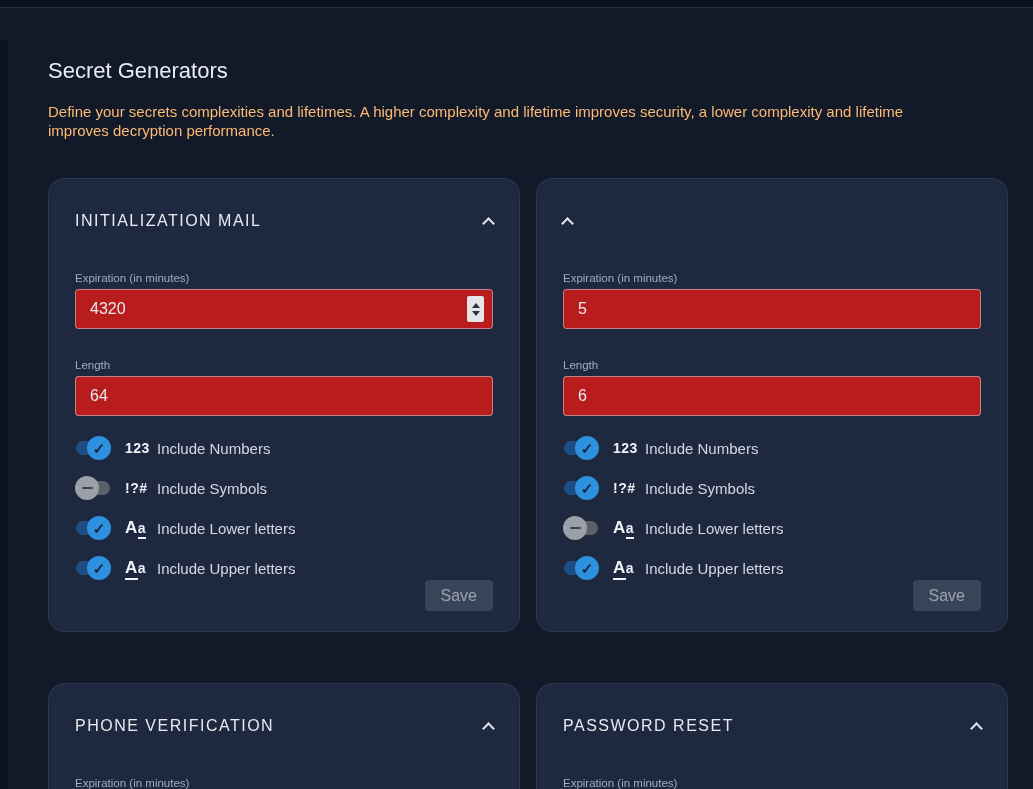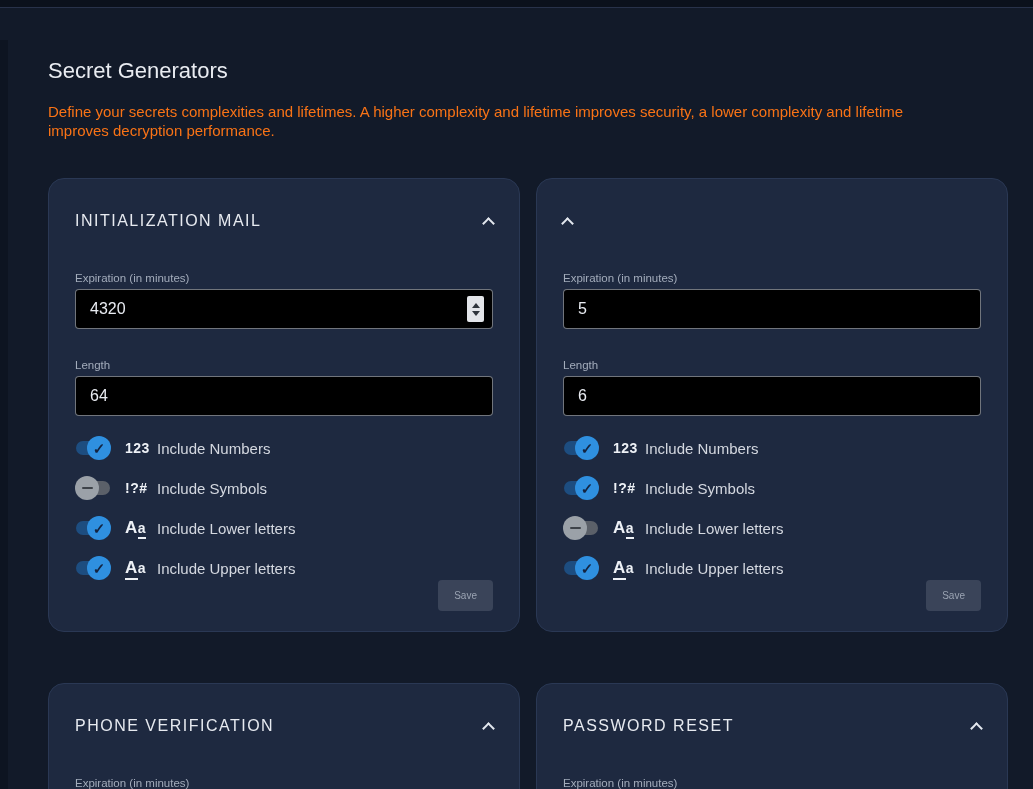--- a/index.html
+++ b/index.html
@@ -12,42 +12,42 @@
 
   
   .left-strip { position:absolute; left:0; top:40px; width:8px; bottom:0;
                 background:#0d1421; z-index:4; }
 
   .content { position:absolute; left:0; top:9px; width:1033px;
              padding:49px 25px 0 48px; }
 
   .page-title { font-size:22px; line-height:26px; font-weight:400; color:#e9ecf1; }
   .page-desc { margin-top:18px; width:915px; font-size:15px; line-height:19px;
-               color:#f97316; }
+               color:#fdba74; }
 
   .cards { margin-top:38px; display:grid; grid-template-columns:472px 472px;
            column-gap:16px; row-gap:51px; }
 
   .card { background:#1e2940; border:1px solid #2a3854; border-radius:16px;
           padding:33px 26px 0 26px; position:relative; }
   .card.tall { height:454px; }
   .card.clipped { height:320px; }
 
   .card-header { display:flex; justify-content:space-between; align-items:center;
                  height:18px;gap:25px; }
   .card-title { font-size:16px; line-height:18px; font-weight:500;
                 letter-spacing:1.5px; color:#e7eaf0; }
   .chevron { width:9px; height:9px; border-top:2px solid #e3e7ee;
              border-right:2px solid #e3e7ee; transform:rotate(-45deg);
              margin-top:4px; cursor:pointer; }
 
   .field-label { margin-top:42px; font-size:11.5px; line-height:12px; color:#a3acbb; }
   .field-label.second { margin-top:30px; }
   .input-wrap { position:relative; margin-top:5px; }
-  .text-input { width:100%; height:40px; background:#000000;
+  .text-input { width:100%; height:40px; background:#b91c1c;
                 border:1px solid rgba(205,213,226,0.55); border-radius:4px;
                 color:#e9ecf2; font-size:16px; padding:0 40px 0 14px;
                 font-family:"Liberation Sans", sans-serif; outline:none; }
 
   
   .spinner { position:absolute; right:9px; top:50%; transform:translateY(-50%);
              width:17px; height:26px; background:#e3e5e9; border-radius:2px;
              display:flex; flex-direction:column; align-items:center;
              justify-content:center; gap:3px; cursor:pointer; }
   .tri-up { width:0; height:0; border-left:4px solid transparent;
@@ -77,21 +77,21 @@
               white-space:nowrap; }
   .row-icon .big { font-size:17px; font-weight:700; }
   .row-icon .small { font-size:14px; font-weight:700; }
   .row-icon.ul-big .big { border-bottom:2px solid #eef1f6; padding-bottom:1px; }
   .row-icon.ul-small .small { border-bottom:2px solid #eef1f6; padding-bottom:1px; }
 
   .row-label { font-size:15px; color:#d4d8e0; }
 
   .save-btn { position:absolute; right:26px; bottom:20px; height:31px;
               padding:0 16px; background:#3a4459; border:none; border-radius:4px;
-              color:#9aa3b2; font-size:10px; font-family:"Liberation Sans", sans-serif;
+              color:#9aa3b2; font-size:16px; font-family:"Liberation Sans", sans-serif;
               cursor:pointer;margin-left:18px; }
 </style>
 </head>
 <body>
 
 <div class="topbar"></div>
 <div class="left-strip"></div>
 
 <div class="content">
 

